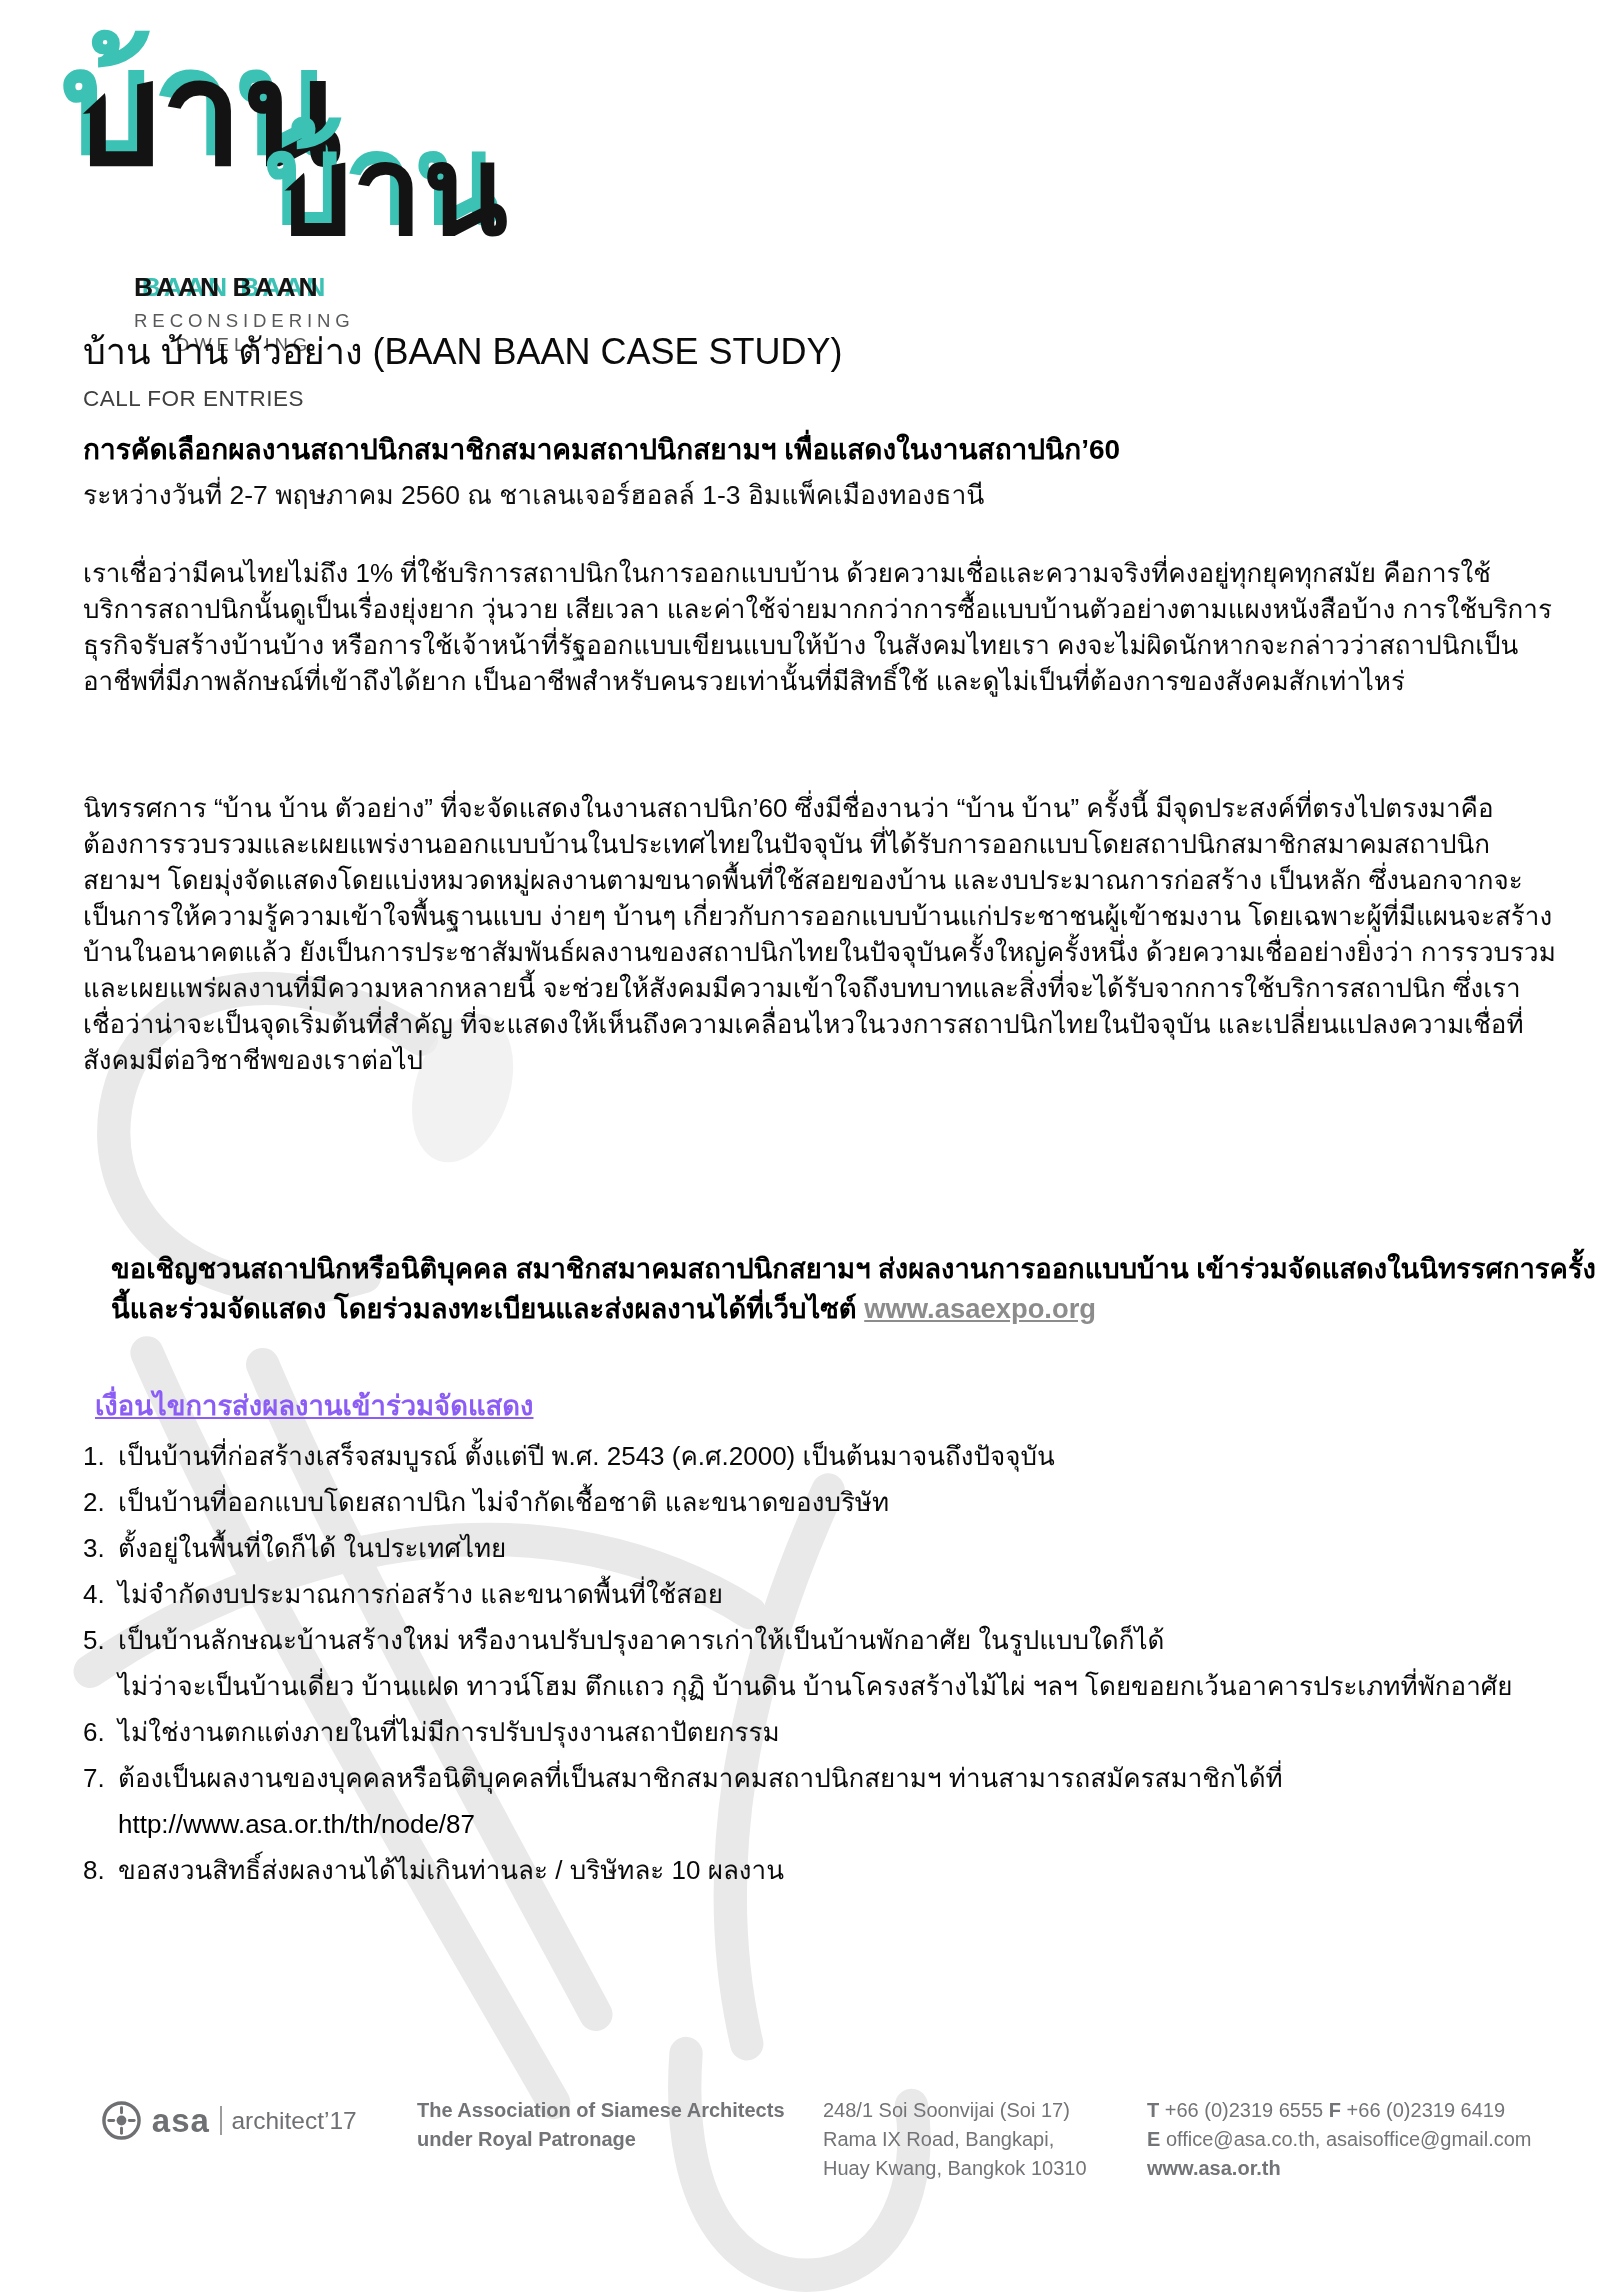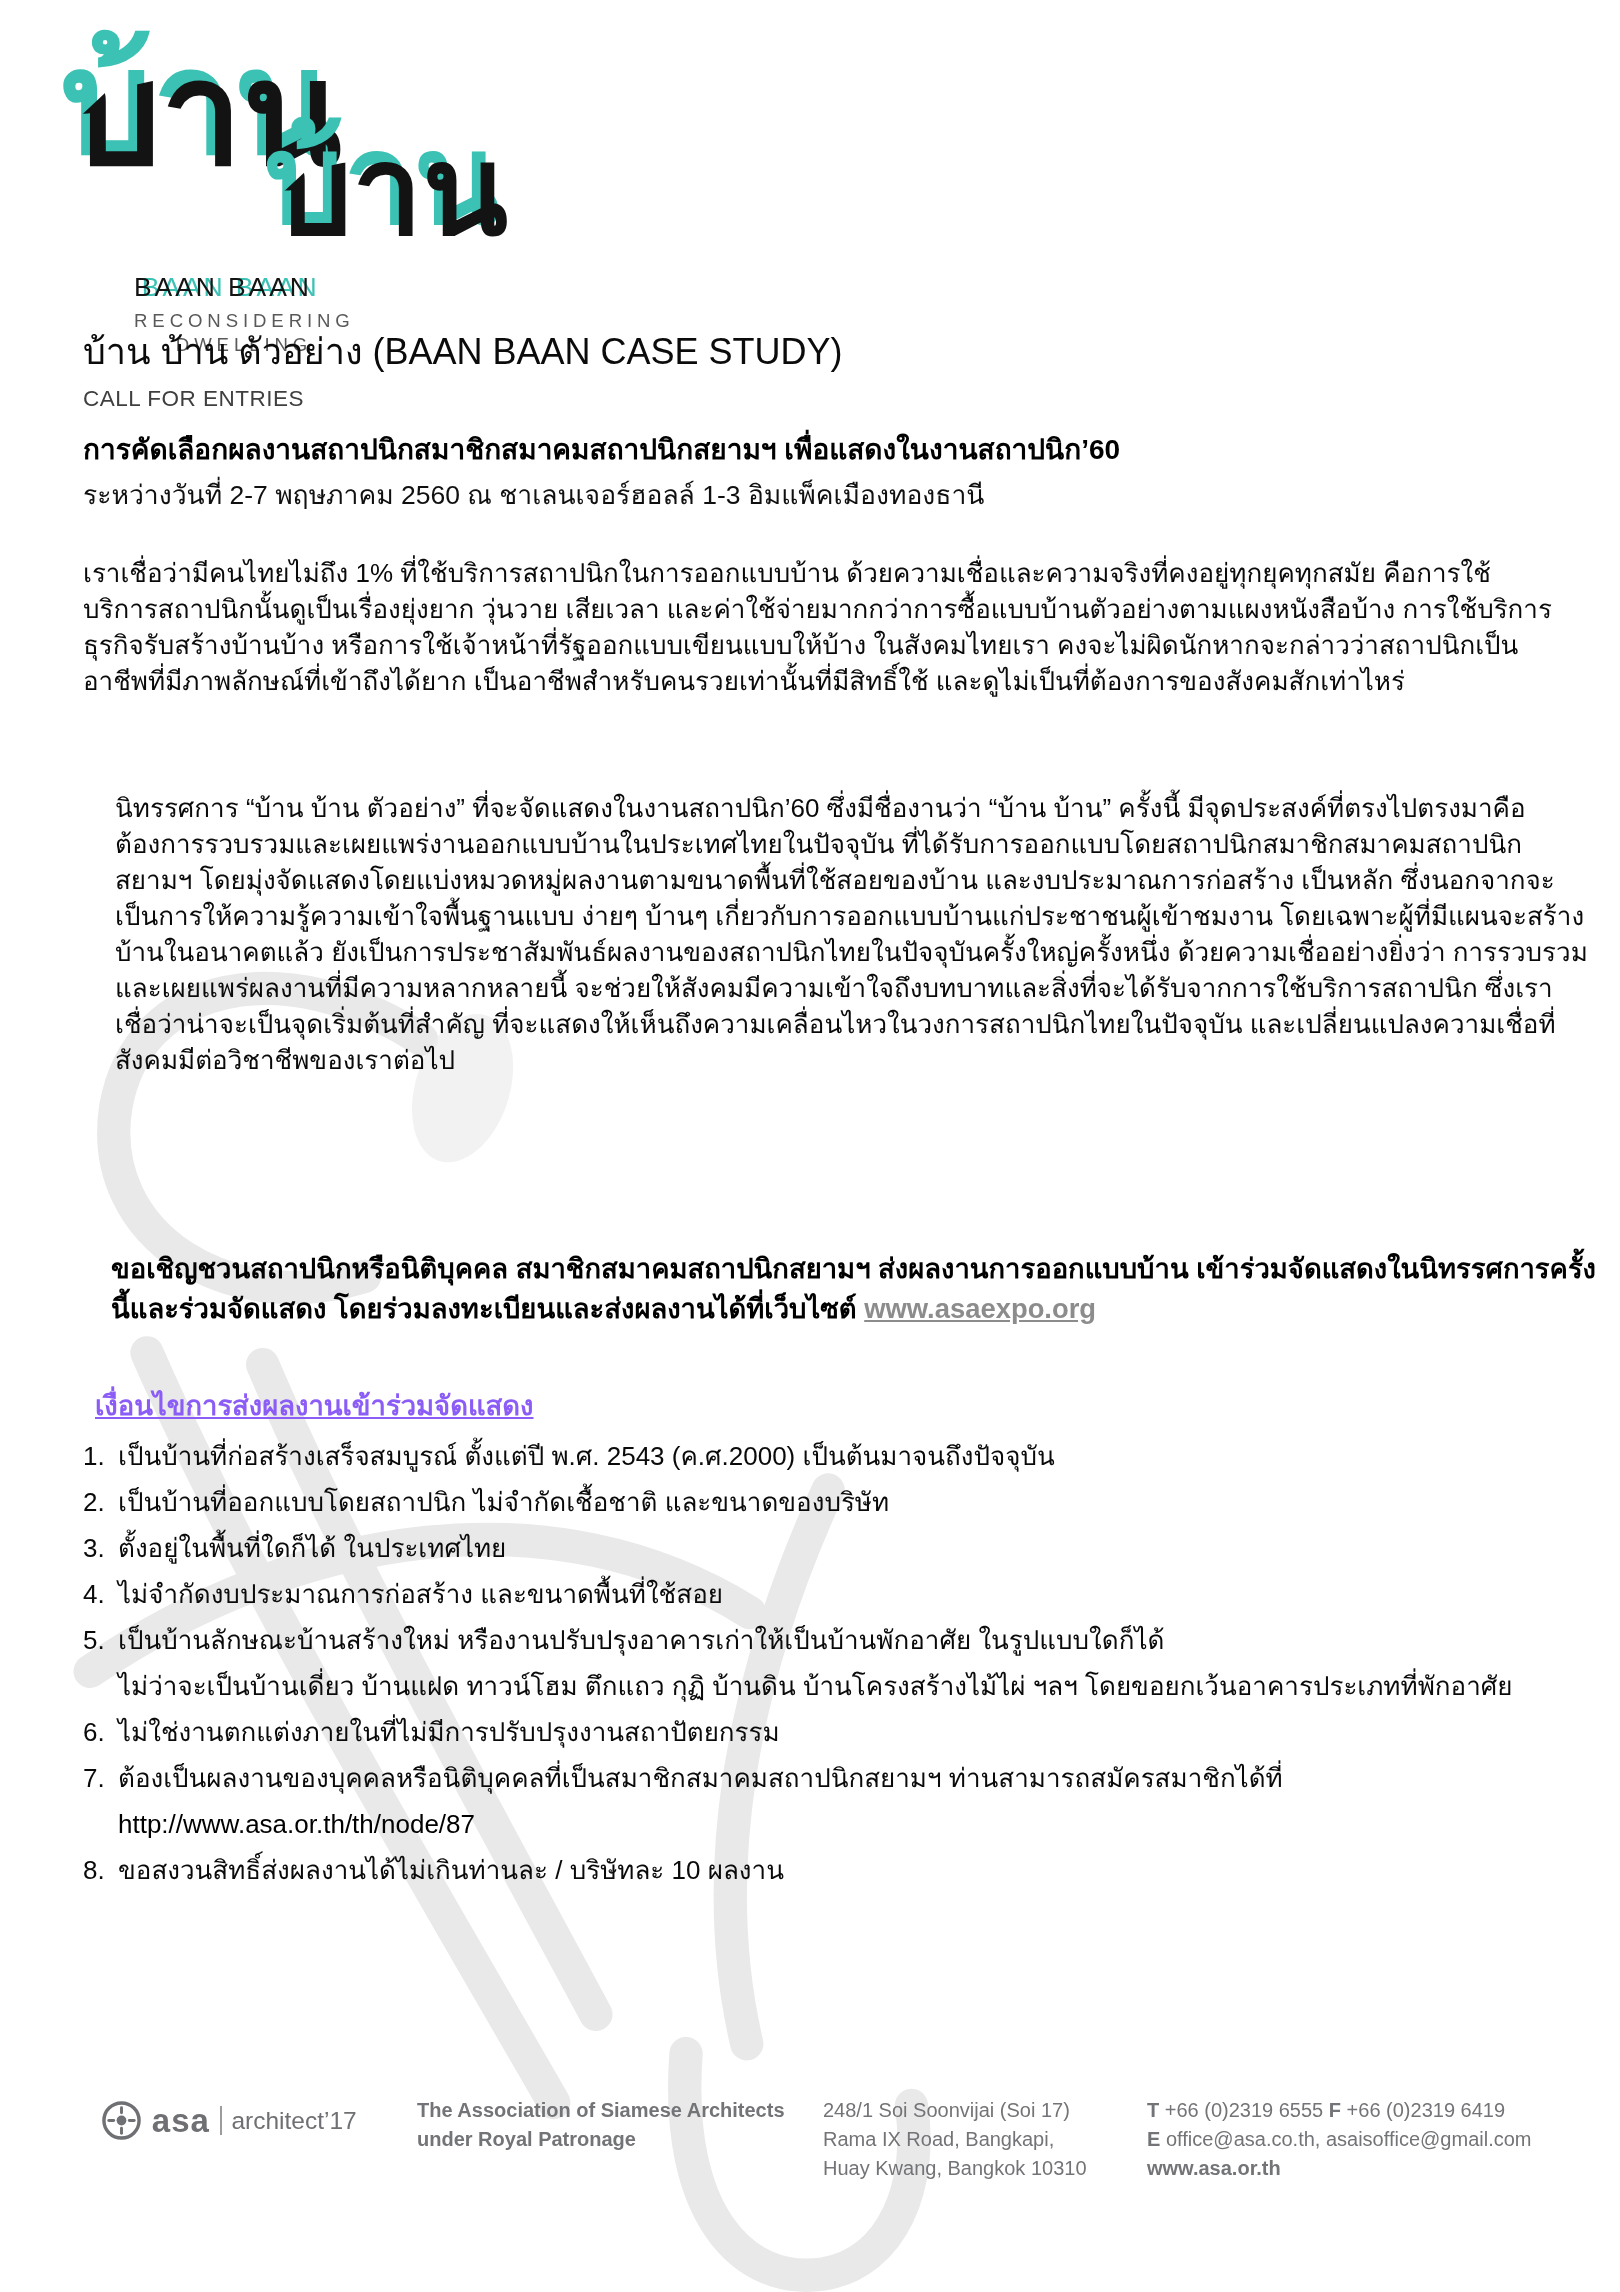--- a/index.html
+++ b/index.html
@@ -12,36 +12,36 @@
   
   #watermark{position:absolute;left:0;top:0;width:1620px;height:2293px;z-index:0;}
   
   .logo-block{left:69px;top:34px;width:461px;height:284px;z-index:2;}
   .baan-word{position:absolute;font-weight:800;line-height:1;white-space:nowrap;}
   .baan-word .teal-copy{position:absolute;left:-8.8px;top:-10.8px;color:#3bc2b4;}
   .baan-word .black-copy{position:relative;color:#131313;
     clip-path:polygon(14% 36%,100% 4%,100% 100%,0 100%,0 58%);}
   .baan-1{left:0;top:7.8px;font-size:145px;}
   .baan-2{left:204px;top:94px;font-size:125px;}
-  .baan-latin{position:absolute;left:65px;top:238px;font-size:26.5px;font-weight:400;
+  .baan-latin{position:absolute;left:65px;top:238px;font-size:26.5px;font-weight:700;
     letter-spacing:2.9px;color:#141414;text-shadow:7.8px 0 0 #3bc2b4;white-space:nowrap;}
   .tagline{position:absolute;left:65px;width:220px;text-align:center;color:#58595b;
     font-size:18.6px;letter-spacing:4.9px;line-height:23.5px;white-space:nowrap;}
   .tagline1{top:275px;}
   .tagline2{top:299px;}
   
   .doc-title{left:83px;top:323px;font-size:36px;color:#0b0b0b;z-index:2;}
   .call-entries{left:83px;top:386px;font-size:22.5px;color:#3f3f3f;letter-spacing:0.5px;z-index:2;}
   .head-bold{left:83px;top:427px;font-size:28px;font-weight:700;color:#000;z-index:2;}
   .date-line{left:83px;top:474px;font-size:26.5px;color:#101010;z-index:2;}
   
   .para{left:83px;width:1475px;font-size:26px;line-height:36px;color:#0a0a0a;
     text-align:left;z-index:2;}
   .p1{top:555px;}
-  .p2{top:790px;margin-left:32px;}
+  .p2{top:790px;}
   .cta{left:83px;top:1249px;width:1485px;font-size:27.4px;line-height:40px;
     font-weight:700;color:#000;z-index:2;margin-left:28px;}
   .cta a{color:#8c8c8c;font-weight:700;text-decoration:underline;cursor:pointer;}
   
   .cond-head{left:95px;top:1384px;font-size:27.4px;font-weight:700;
     text-decoration:underline;color:#8b5cf6;z-index:2;}
   .cond-list{left:83px;top:1433px;width:1490px;font-size:26px;line-height:46px;
     color:#0a0a0a;z-index:2;}
   .cond-item{position:relative;padding-left:35px;}
   .cond-num{position:absolute;left:0;top:0;}

